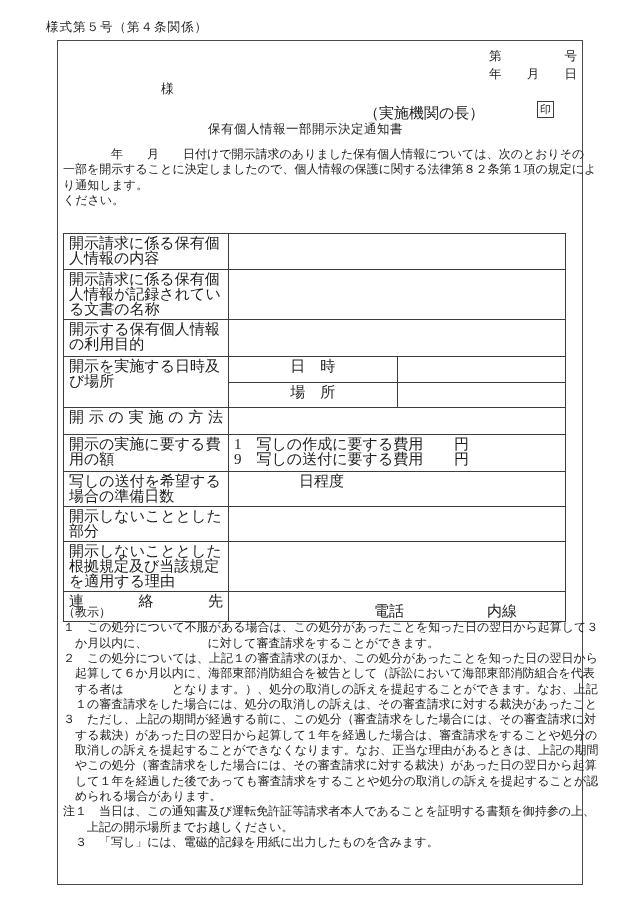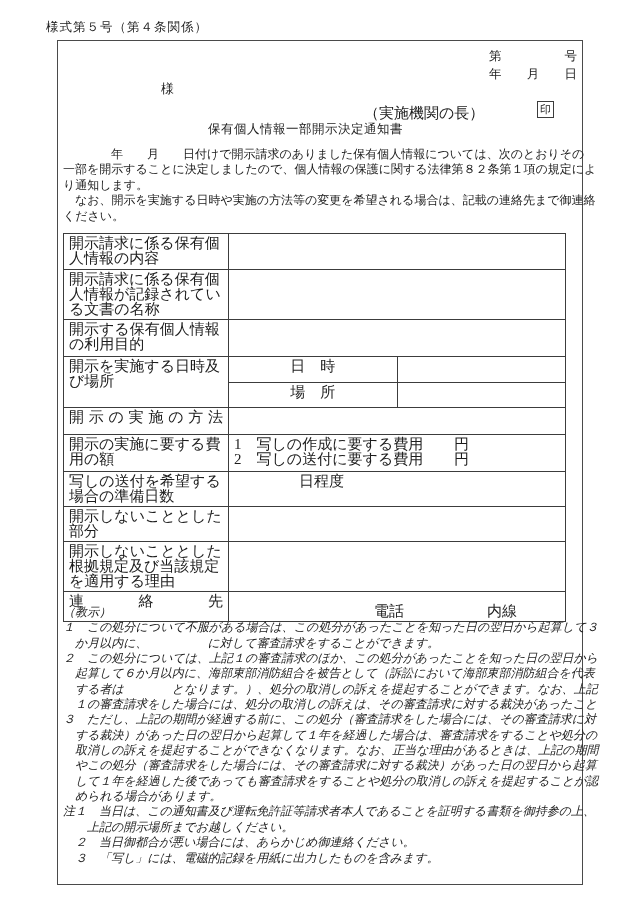--- a/index.html
+++ b/index.html
@@ -41,21 +41,21 @@
   td.subkey { width:53px; text-align:center; vertical-align:middle; padding:2px 2px; }
   td.val { }
   .fee-line { display:flex;align-items:center; }
   .fee-text { width:220px; white-space:pre; }
   .days-val { padding-left:65px; }
   .contact-cell { position:relative; }
   .contact-cell span { position:absolute; bottom:2px; }
   .phone-lab { left:145px; }
   .ext-lab { left:258px; }
   .notes { position:absolute; left:5px; top:564px; width:520px; }
-  .notes div { white-space:pre; line-height:15.35px; font-size:12px;font-style:italic; }
+  .notes div { white-space:pre; line-height:15.35px; font-size:12px; }
 </style>
 </head>
 <body>
 
 <div class="form-label">様式第５号（第４条関係）</div>
 
 <div class="outer-box">
 
   <div class="doc-number">
     <span>第</span>
@@ -69,21 +69,20 @@
 
   <div class="abs addressee">様</div>
   <div class="abs agency">（実施機関の長）</div>
   <div class="seal">印</div>
   <div class="abs doc-title">保有個人情報一部開示決定通知書</div>
 
   <div class="body-text">
     <div>　　　　年　　月　　日付けで開示請求のありました保有個人情報については、次のとおりその</div>
     <div>一部を開示することに決定しましたので、個人情報の保護に関する法律第８２条第１項の規定によ</div>
     <div>り通知します。</div>
-    <div>　なお、開示を実施する日時や実施の方法等の変更を希望される場合は、記載の連絡先まで御連絡</div>
     <div>ください。</div>
   </div>
 
   <table class="info">
     <tbody>
         <tr style="height:36px">
       <td class="lbl">開示請求に係る保有個人情報の内容</td>
       <td class="val" colspan="2"></td>
     </tr>
     <tr style="height:47px">
@@ -108,21 +107,21 @@
       <td class="val" colspan="2"></td>
     </tr>
     <tr style="height:37px">
       <td class="lbl">開示の実施に要する費用の額</td>
       <td class="val" colspan="2">
         <div class="fee-line">
           <span class="fee-text">1　写しの作成に要する費用</span>
           <span>円</span>
         </div>
         <div class="fee-line">
-          <span class="fee-text">2　写しの送付に要する費用</span>
+          <span class="fee-text">9　写しの送付に要する費用</span>
           <span>円</span>
         </div>
       </td>
     </tr>
     <tr style="height:31px">
       <td class="lbl">写しの送付を希望する場合の準備日数</td>
       <td class="val" colspan="2">
         <div class="days-val">日程度</div>
       </td>
     </tr>
@@ -153,17 +152,16 @@
     <div>　する者は　　　　となります。）、処分の取消しの訴えを提起することができます。なお、上記</div>
     <div>　１の審査請求をした場合には、処分の取消しの訴えは、その審査請求に対する裁決があったこと</div>
     <div>３　ただし、上記の期間が経過する前に、この処分（審査請求をした場合には、その審査請求に対</div>
     <div>　する裁決）があった日の翌日から起算して１年を経過した場合は、審査請求をすることや処分の</div>
     <div>　取消しの訴えを提起することができなくなります。なお、正当な理由があるときは、上記の期間</div>
     <div>　やこの処分（審査請求をした場合には、その審査請求に対する裁決）があった日の翌日から起算</div>
     <div>　して１年を経過した後であっても審査請求をすることや処分の取消しの訴えを提起することが認</div>
     <div>　められる場合があります。</div>
     <div>注１　当日は、この通知書及び運転免許証等請求者本人であることを証明する書類を御持参の上、</div>
     <div>　　上記の開示場所までお越しください。</div>
-    <div>　２　当日御都合が悪い場合には、あらかじめ御連絡ください。</div>
     <div>　３　「写し」には、電磁的記録を用紙に出力したものを含みます。</div>
   </div>
 
 </div>
 
 </body></html>

